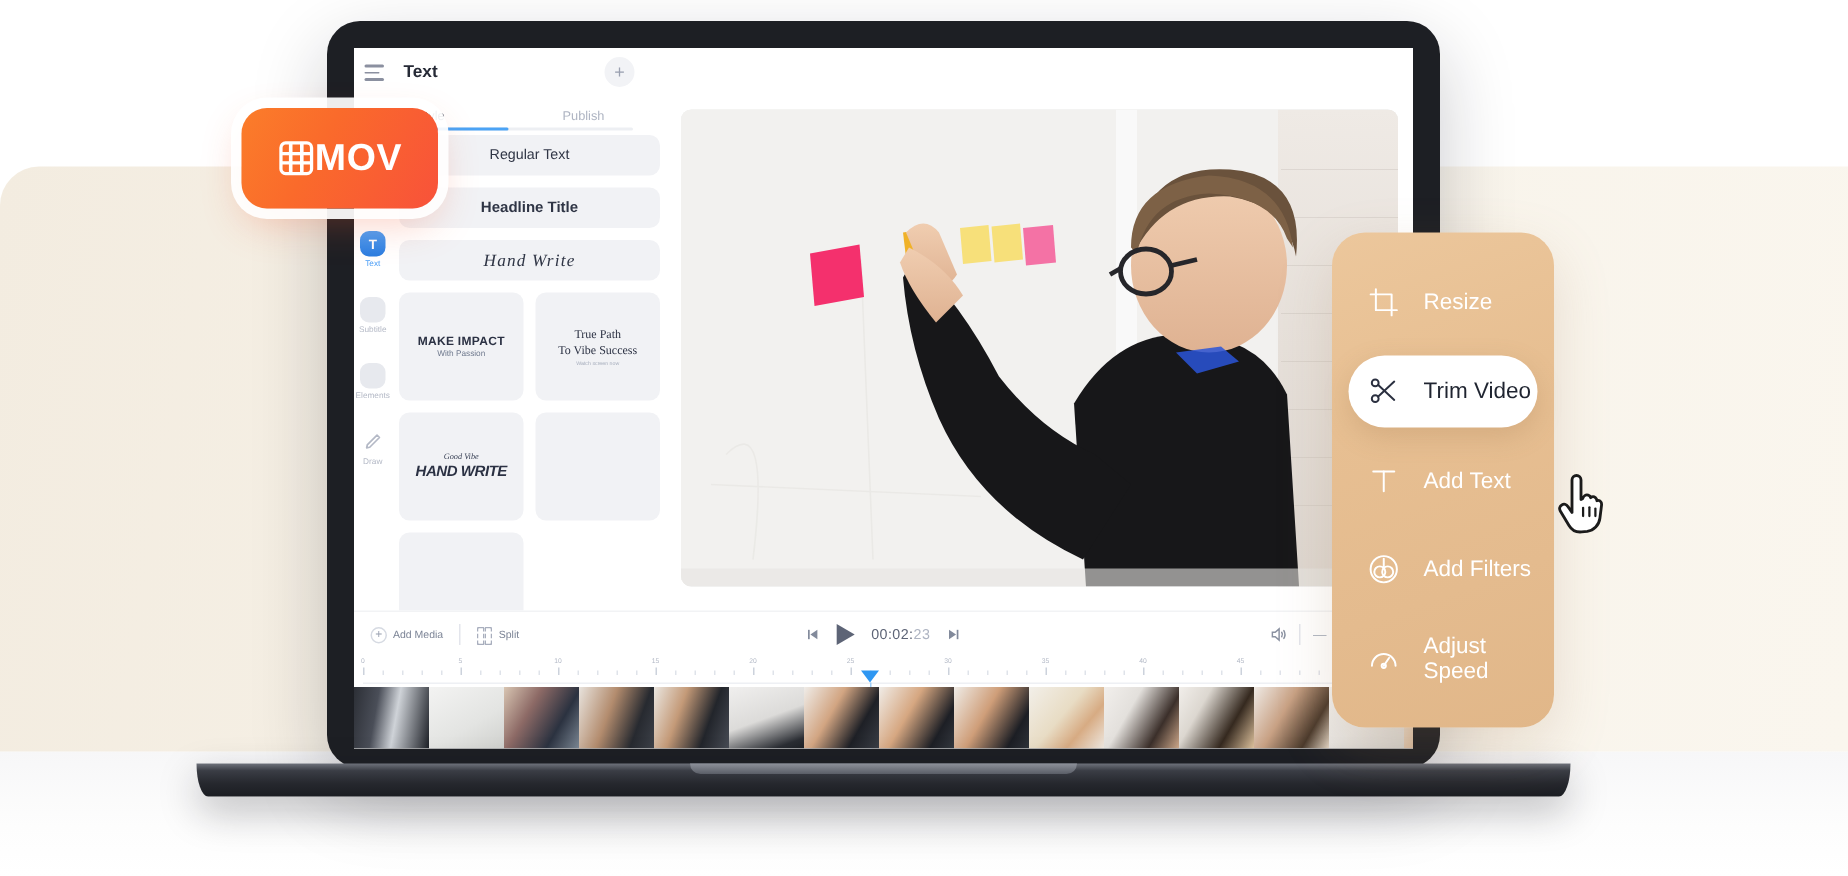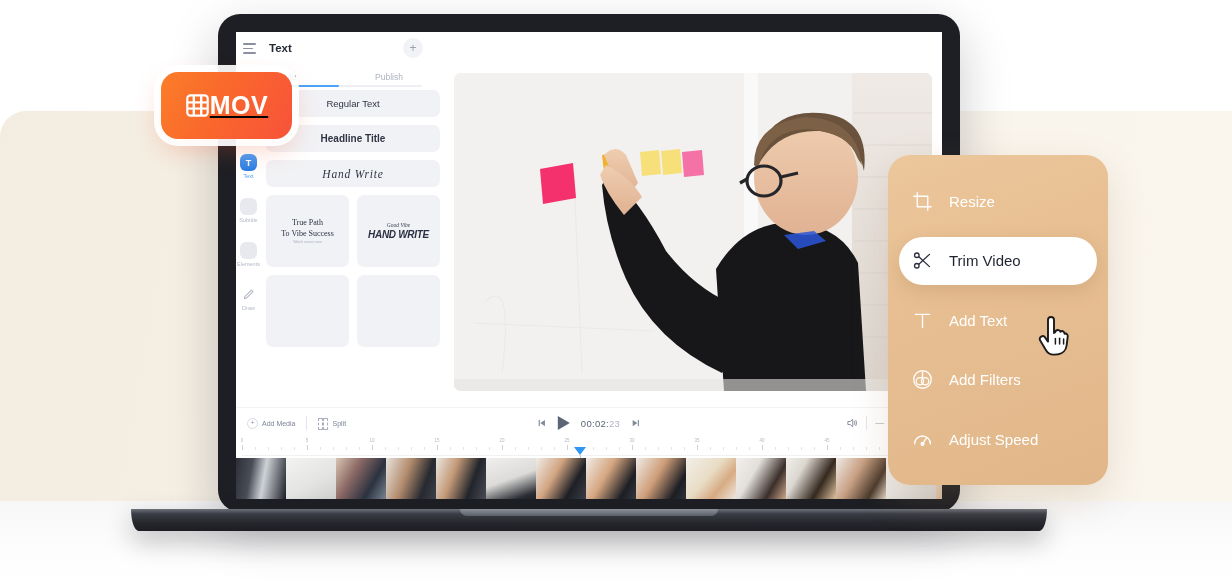--- a/index.html
+++ b/index.html
@@ -219,28 +219,27 @@
   .clips { position:absolute; left:0; top:20px; width:706px; height:41px; display:flex; overflow:hidden; }
   .clip-thumb { width:50px; height:41px; flex:0 0 auto; background-size:cover; background-position:center; }
 
   
   #mov-badge {
     position:absolute; left:161px; top:72px; width:131px; height:67px;
     border-radius:17px;
     background:linear-gradient(120deg,#fb7d2a 0%,#fa6a2b 40%,#f8523a 100%);
     display:flex; align-items:center; justify-content:center; 
     box-shadow:0 0 0 7px rgba(255,255,255,.92), 0 10px 26px rgba(240,90,50,.28);
-    text-decoration:underline;
   }
   #mov-badge .film { width:25px; height:25px; }
   #mov-badge .txt { font-size:25px; font-weight:bold; color:#fff; letter-spacing:.5px; }
 
   
   #action-panel {
-    position:absolute; left:888px; top:155px; width:220px; height:330px;
+    position:absolute; left:888px; top:155px; width:148px; height:330px;
     border-radius:22px;
     background:linear-gradient(160deg,#ecc79c 0%,#e7bf92 35%,#e4bb8e 70%,#e1b789 100%);
     box-shadow:0 14px 38px rgba(160,120,80,.20);
     padding:22px 0;
     display:flex; flex-direction:column; justify-content:space-between;
   }
   .ap-item {
     display:flex; align-items:center; gap:16px;
     height:48px; padding-left:24px; cursor:pointer;
     font-size:15px; color:#ffffff;
@@ -304,20 +303,24 @@
       <div class="tool-lbl">Draw</div>
     </div>
   </div>
 
   <div class="presets">
     <div class="preset-wide">Regular Text</div>
     <div class="preset-wide headline">Headline Title</div>
     <div class="preset-wide hand">Hand Write</div>
 
     <div class="preset-grid">
+      <div class="preset-card">
+        <div class="pc-t1">MAKE IMPACT</div>
+        <div class="pc-t2">With Passion</div>
+      </div>
       <div class="preset-card">
         <div class="pc-serif">True Path</div>
         <div class="pc-serif">To Vibe Success</div>
         <div class="pc-t3">Watch screen now</div>
       </div>
       <div class="preset-card">
         <div class="pc-script">Good Vibe</div>
         <div class="pc-hw">HAND WRITE</div>
       </div>
       <div class="preset-card"></div>

